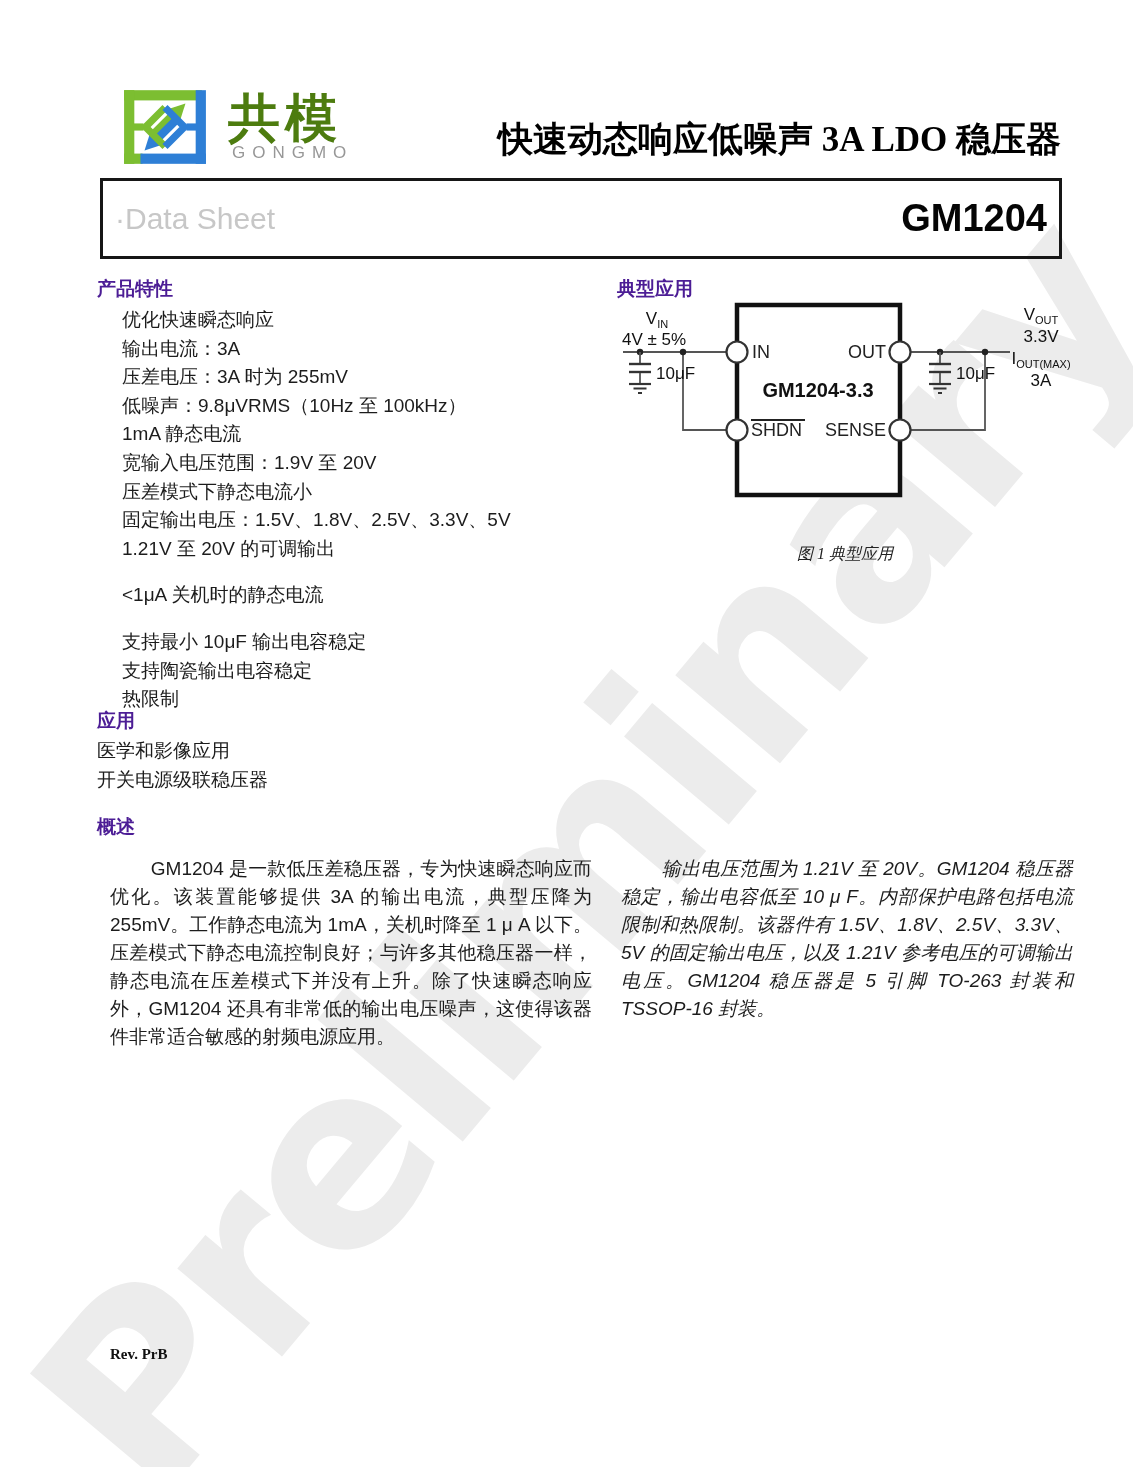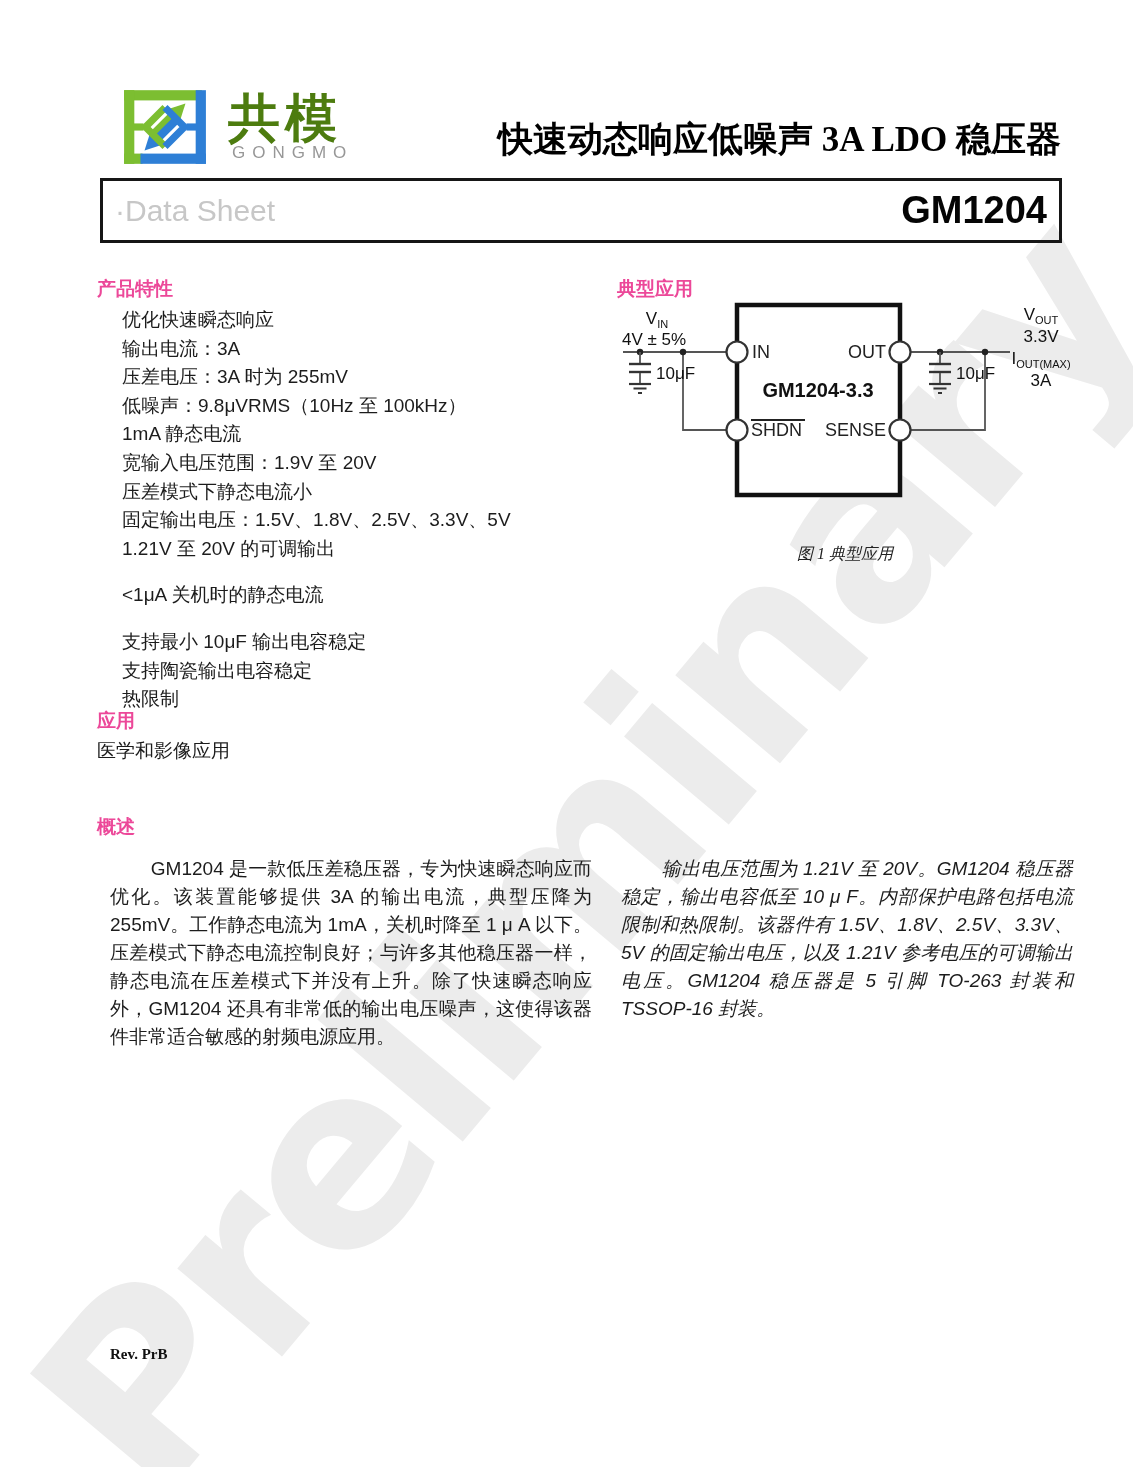--- a/index.html
+++ b/index.html
@@ -7,25 +7,25 @@
         font-family:"Liberation Sans","DejaVu Sans",sans-serif;color:#1a1a1a;}
   .abs{position:absolute;z-index:2;}
   .watermark{position:absolute;left:590px;top:855px;z-index:1;
              transform:translate(-50%,-50%) rotate(-50deg);
              font-size:250px;font-weight:700;letter-spacing:-6px;white-space:nowrap;
              color:#ececec;font-family:"DejaVu Sans",sans-serif;}
   .brand-cn{left:228px;top:84px;font-size:52px;font-weight:800;color:#4d7c0f;letter-spacing:5px;}
   .brand-en{left:232px;top:143px;font-size:17px;letter-spacing:7px;color:#979797;}
   .doc-title{right:72px;top:116px;font-family:"Liberation Serif","DejaVu Serif",serif;
              font-size:35px;font-weight:700;white-space:nowrap;color:#000;}
-  .banner{left:100px;top:178px;width:962px;height:65px;border:3px solid #161616;box-sizing:border-box;
+  .banner{left:100px;top:178px;width:962px;height:81px;border:3px solid #161616;box-sizing:border-box;
           display:flex;align-items:center;justify-content:space-between;padding:8px 12px;}
   .doc-type{font-size:30px;color:#c7c7c7;font-weight:400;}
   .part-no{font-size:38px;font-weight:700;color:#050505;}
-  .h{font-size:19px;font-weight:700;color:#ec4899;text-align:center;}
+  .h{font-size:19px;font-weight:700;color:#4c1d95;text-align:center;}
   .feat-list,.app-list{list-style:none;margin:0;padding:0;font-size:19px;line-height:28.6px;color:#1c1c1c;}
   .feat-list li.gap{margin-top:18px;}
   .para{font-size:19px;line-height:28px;text-align:justify;text-indent:2.15em;color:#1c1c1c;margin:13px;}
   .fig-caption{font-family:"Liberation Serif","DejaVu Serif",serif;font-size:16px;color:#222;text-align:center;}
   .rev{font-family:"Liberation Serif","DejaVu Serif",serif;font-weight:700;font-size:15px;color:#111;}
   svg text{font-family:"Liberation Sans","DejaVu Sans",sans-serif;}
 </style>
 </head>
 <body>
 
@@ -78,20 +78,21 @@
     <li>1.21V 至 20V 的可调输出</li>
     <li class="gap">&lt;1μA 关机时的静态电流</li>
     <li class="gap">支持最小 10μF 输出电容稳定</li>
     <li>支持陶瓷输出电容稳定</li>
     <li>热限制</li>
   </ul>
 
   <div class="abs h" style="left:97px;top:708px;">应用</div>
   <ul class="abs app-list" style="left:97px;top:737px;width:460px;">
     <li>医学和影像应用</li>
+    <li>开关电源级联稳压器</li>
   </ul>
 
   <div class="abs h" style="left:97px;top:814px;">概述</div>
   <p class="abs para" style="left:97px;top:842px;width:482px;">GM1204 是一款低压差稳压器，专为快速瞬态响应而优化。该装置能够提供 3A 的输出电流，典型压降为 255mV。工作静态电流为 1mA，关机时降至 1 μ A 以下。压差模式下静态电流控制良好；与许多其他稳压器一样，静态电流在压差模式下并没有上升。除了快速瞬态响应外，GM1204 还具有非常低的输出电压噪声，这使得该器件非常适合敏感的射频电源应用。</p>
   <p class="abs para" style="left:608px;top:842px;width:452px;font-style:italic;">输出电压范围为 1.21V 至 20V。GM1204 稳压器稳定，输出电容低至 10 μ F。内部保护电路包括电流限制和热限制。该器件有 1.5V、1.8V、2.5V、3.3V、5V 的固定输出电压，以及 1.21V 参考电压的可调输出电压。GM1204 稳压器是 5 引脚 TO-263 封装和 TSSOP-16 封装。</p>
 
   <div class="abs h" style="left:617px;top:276px;">典型应用</div>
 
   <div class="abs" style="left:600px;top:292px;">
     <svg width="475" height="255" viewBox="0 0 475 255">

